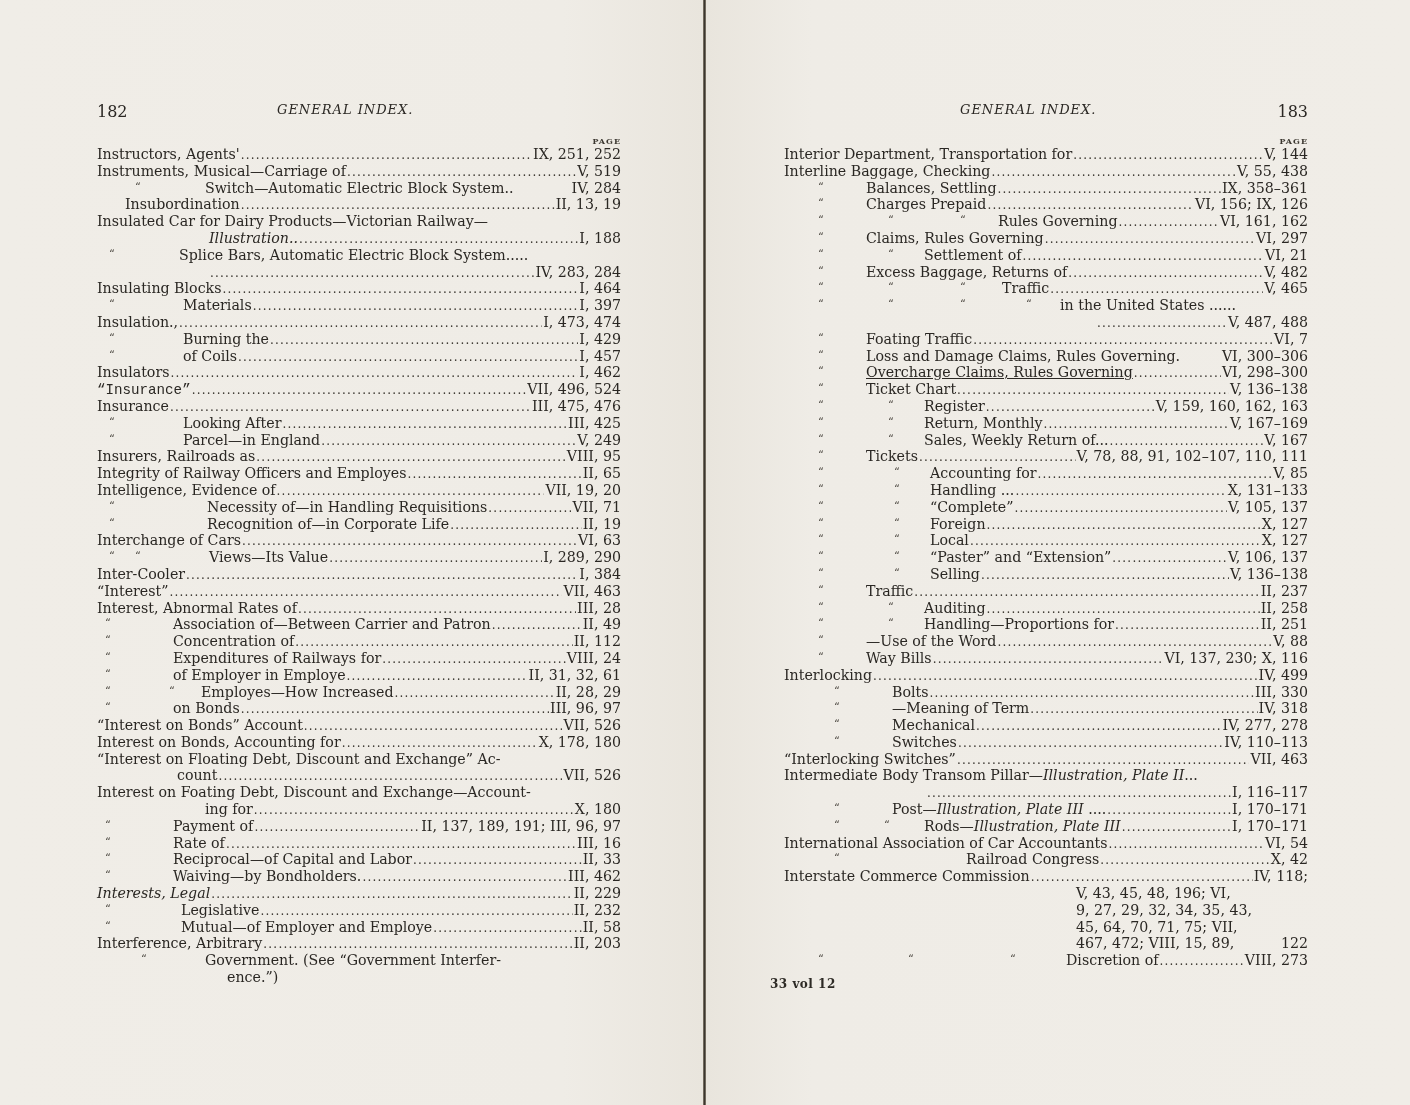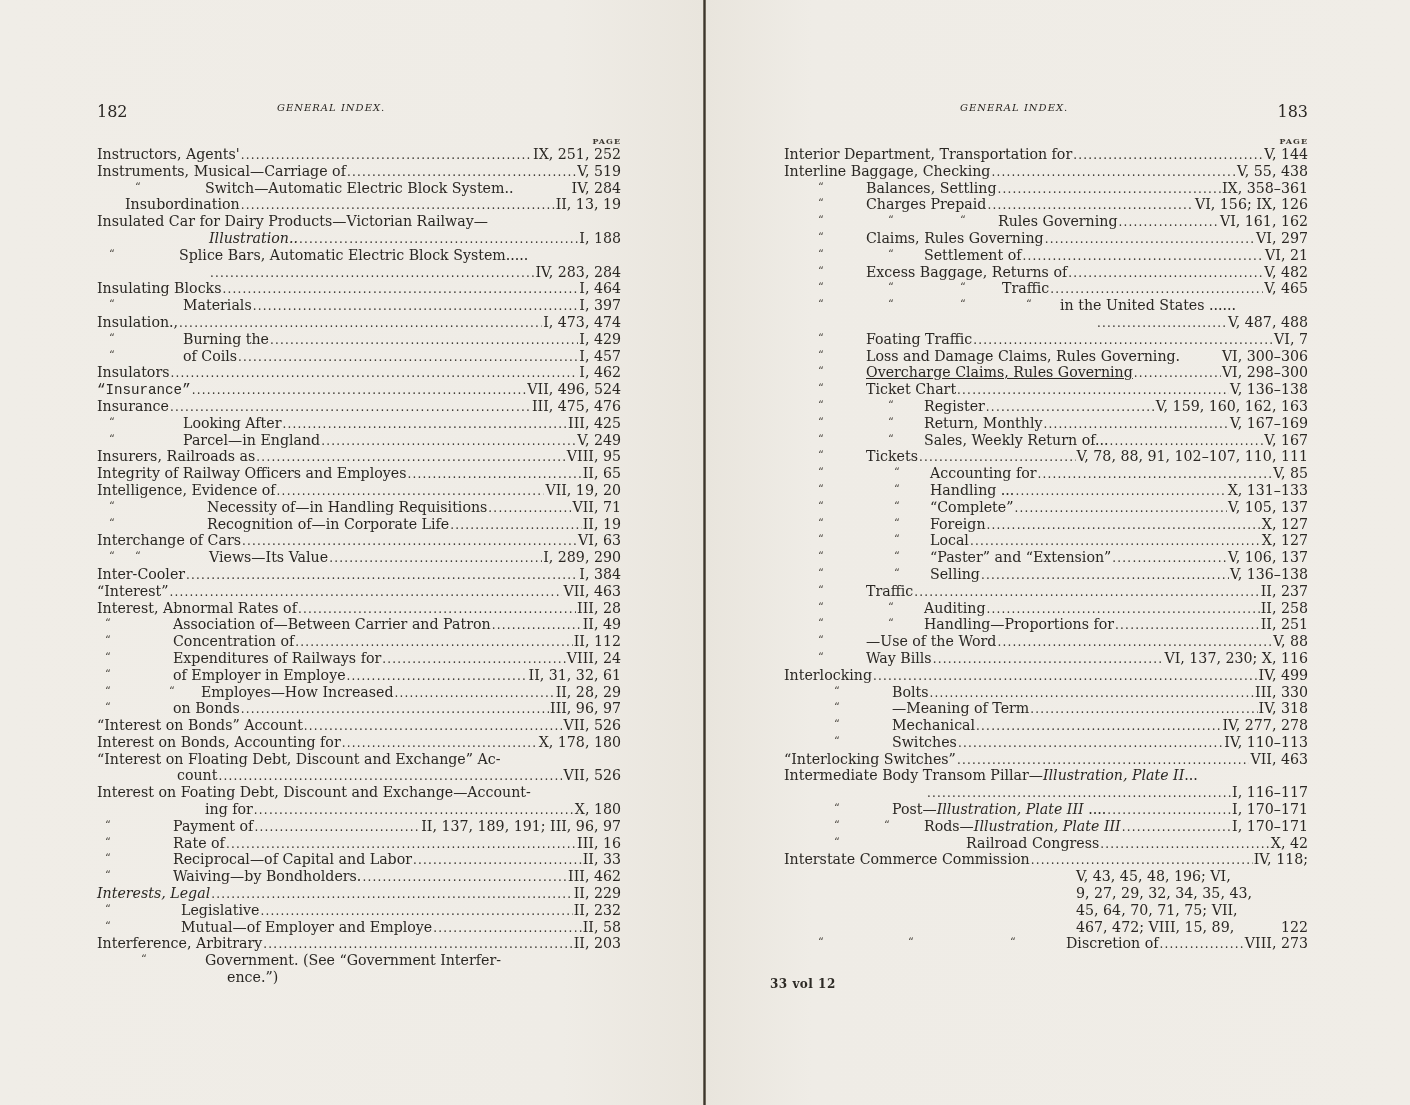--- a/index.html
+++ b/index.html
@@ -25,21 +25,21 @@
   }
   .content { position: absolute; width: 524px; }
   .left .content { left: 97px; top: 102px; }
   .right .content { left: 78px; top: 102px; }
 
   .running-head {
     position: relative; height: 22px; font-size: 16px; margin-bottom: 12px;
   }
   .running-head .num { position: absolute; top: 0; font-size: 16px; }
   .running-head .title {
-    position: absolute; top: 0; font-style: italic; letter-spacing: 1px; font-size: 10px;
+    position: absolute; top: 0; font-style: italic; letter-spacing: 1px; font-size: 13px;
   }
   .left .running-head .num { left: 0; }
   .left .running-head .title { left: 180px; }
   .right .running-head .num { right: 0; }
   .right .running-head .title { left: 176px; }
 
   .page-col-label {
     text-align: right; font-size: 8px; letter-spacing: 1px; font-weight: bold;
     height: 10px; line-height: 10px; color: #3a362f;
   }
@@ -620,20 +620,25 @@
             <span class="ref">I, 170–171</span>
           </div>
           <div class="row">
             <span class="ditto" style="left: 50px;">“</span>
             <span class="ditto" style="left: 100px;">“</span>
             <span class="label" style="padding-left: 140px;">Rods—<i>Illustration, Plate III</i></span>
             <span class="leader"></span>
             <span class="ref">I, 170–171</span>
           </div>
           <div class="row">
+            <span class="label" style="padding-left: 0px;">International Association of Car Accountants</span>
+            <span class="leader"></span>
+            <span class="ref">VI, 54</span>
+          </div>
+          <div class="row">
             <span class="ditto" style="left: 50px;">“</span>
             <span class="label" style="padding-left: 182px;">Railroad Congress</span>
             <span class="leader"></span>
             <span class="ref">X, 42</span>
           </div>
           <div class="row">
             <span class="label" style="padding-left: 0px;">Interstate Commerce Commission</span>
             <span class="leader"></span>
             <span class="ref">IV, 118;</span>
           </div>

